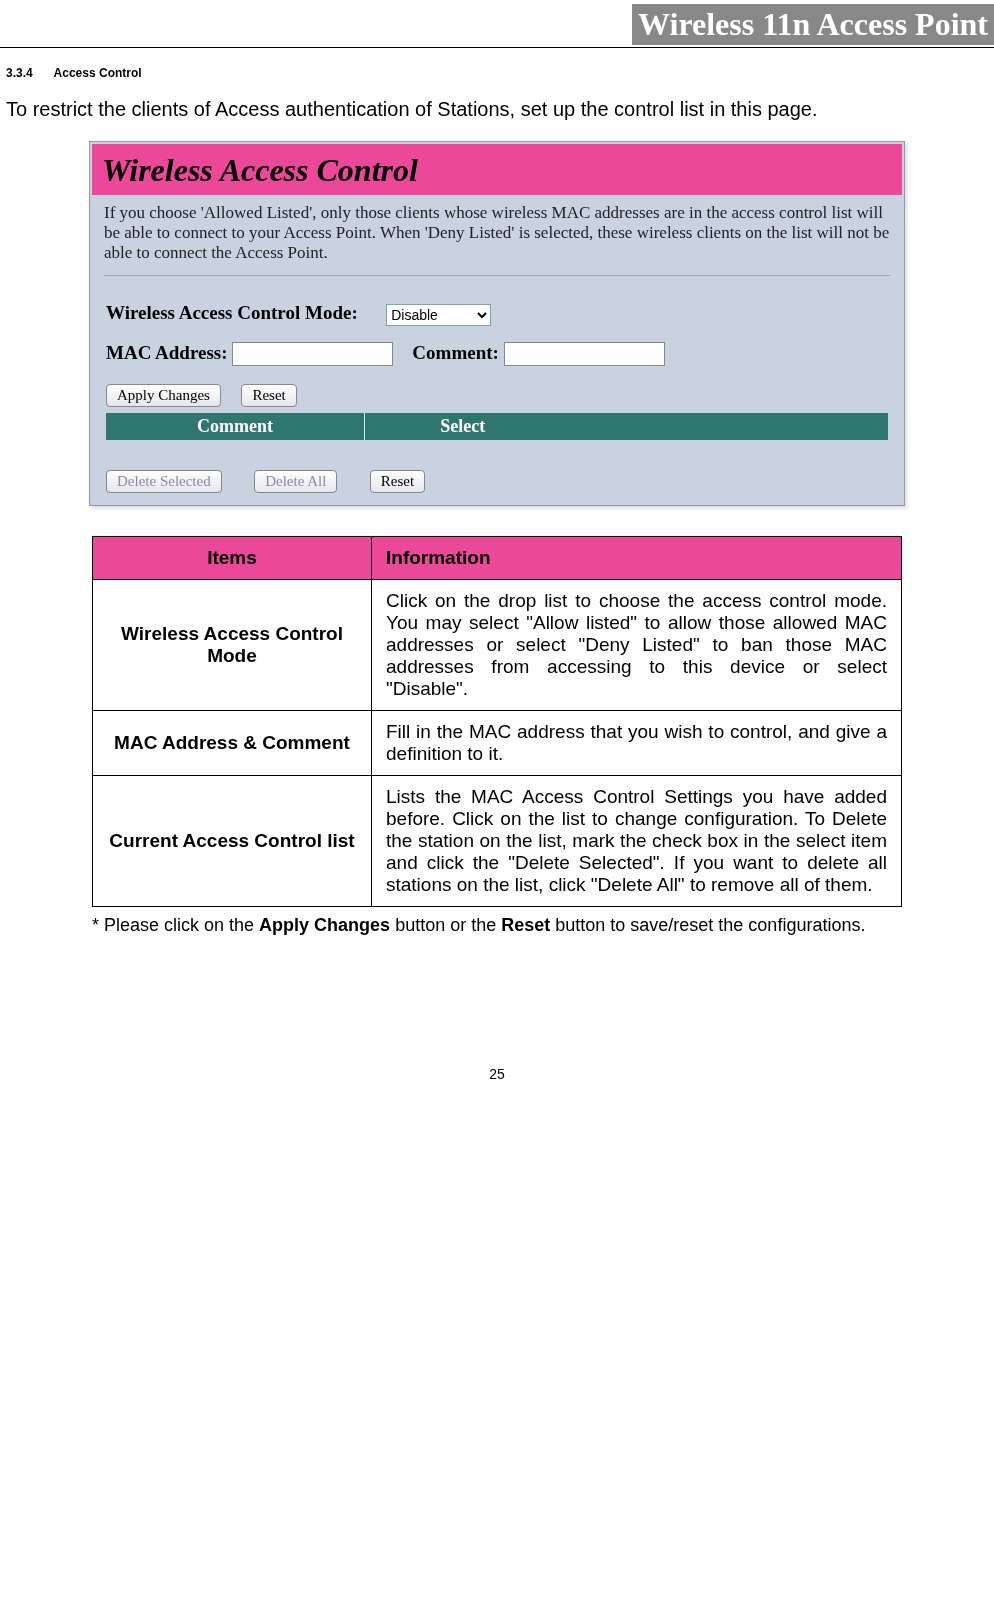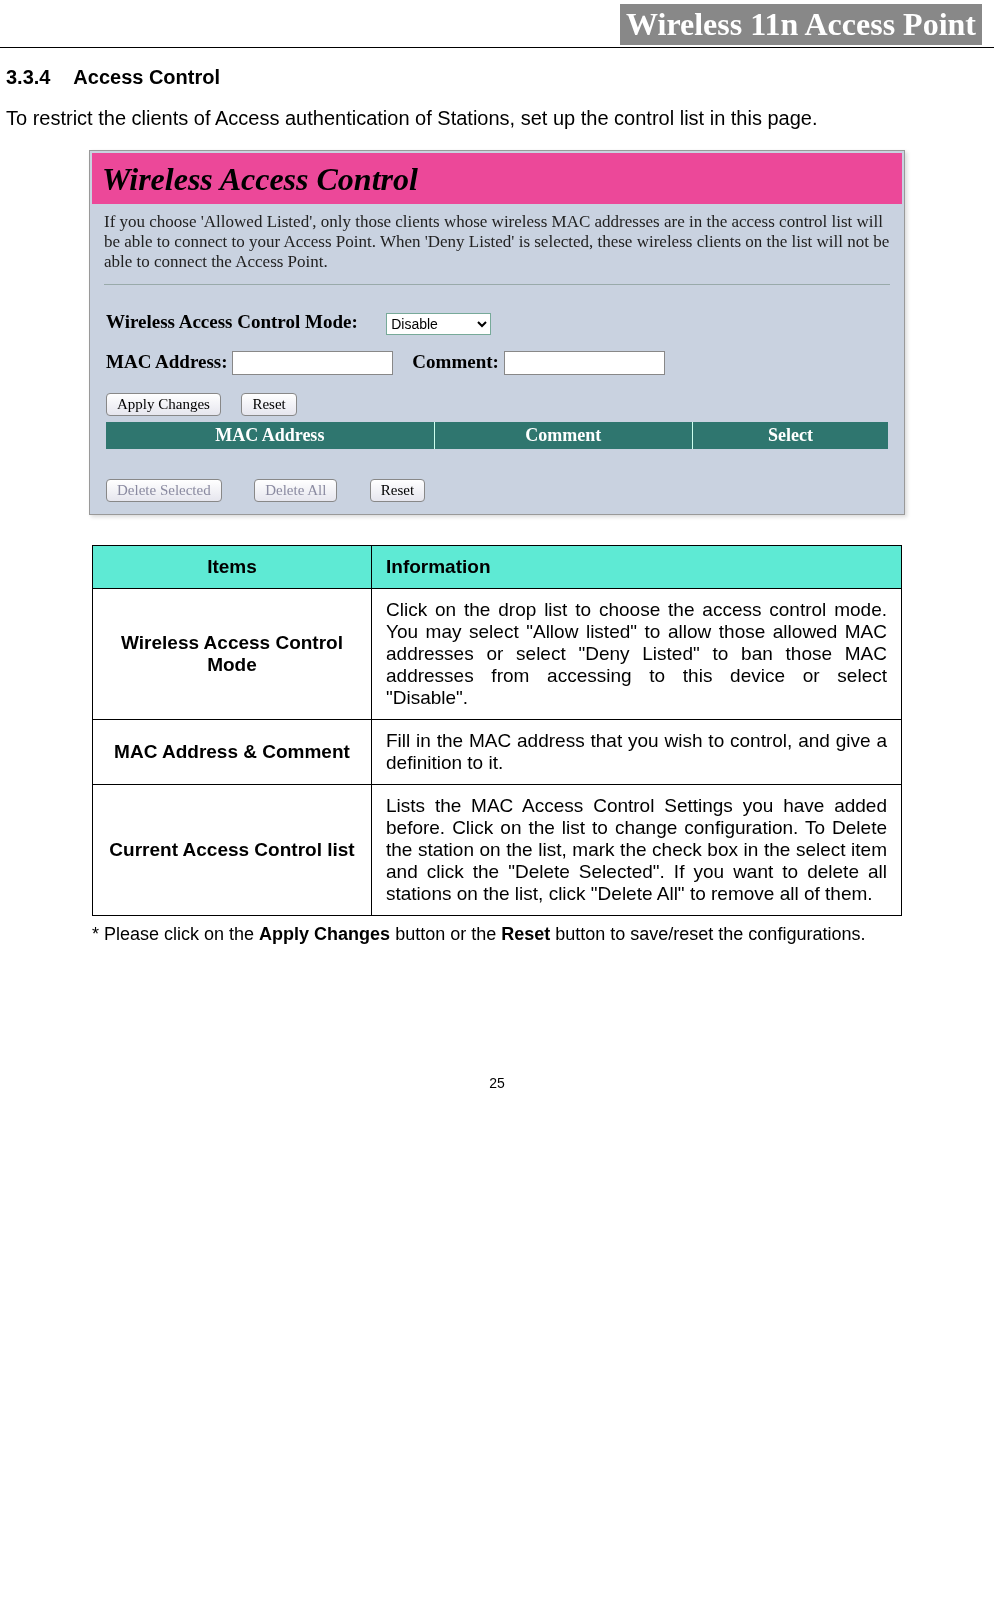--- a/index.html
+++ b/index.html
@@ -9,34 +9,34 @@
     width: 994px;
     color: #000;
   }
   .page {
     padding: 0 0 40px 0;
     position: relative;
   }
   .header-bar {
     border-bottom: 1px solid #000;
     text-align: right;
-    padding: 4px 12px 2px 0;
+    padding: 4px 0 2px 0;
     margin: 0 0 10px 0;
   }
   .header-bar-text {
     background: #888;
     color: #fff;
     font-family: "Times New Roman", serif;
     font-size: 32px;
     font-weight: bold;
     padding: 2px 6px;
     display: inline-block;
   }
   .section-h {
-    font-size: 20px;
+    font-size: 12px;
     font-weight: bold;
     margin: 18px 0 18px 6px;
   }
   .section-num { display:inline-block; margin-right: 18px; }
   .intro {
     font-size: 20px;
     margin: 0 6px 20px 6px;
   }
   
   .panel-wrap {
@@ -140,21 +140,21 @@
     width: 810px;
     margin: 0 auto 8px auto;
     font-size: 19px;
   }
   .info-table th, .info-table td {
     border: 1px solid #000;
     padding: 10px 14px;
     vertical-align: middle;
   }
   .info-table th {
-    background: #5eead4;
+    background: #ec4899;
     font-weight: bold;
     text-align: center;
   }
   .info-table th.info-col { text-align: left; padding-left: 14px; }
   .info-table td.item-col {
     font-weight: bold;
     text-align: center;
     width: 250px;
   }
   .info-table td.info-col {
@@ -208,21 +208,20 @@
       <input class="txt" type="text" value="" style="">
     </div>
 
     <div class="btn-row">
       <button class="btn">Apply Changes</button>
       <button class="btn">Reset</button>
     </div>
 
 
     <div class="list-hdr">
-      <div class="col-mac">MAC Address</div>
       <div class="col-com">Comment</div>
       <div class="col-sel">Select</div>
     </div>
 
     <div class="btn-row2">
       <button class="btn" disabled="">Delete Selected</button>
       <button class="btn" disabled="">Delete All</button>
       <button class="btn">Reset</button>
     </div>
   </div>

